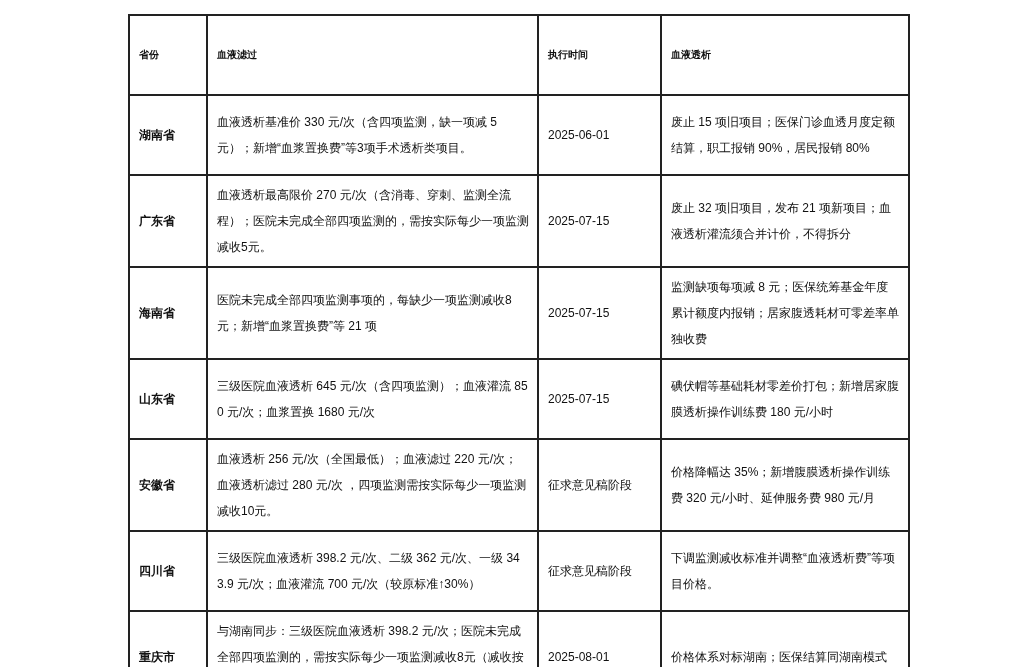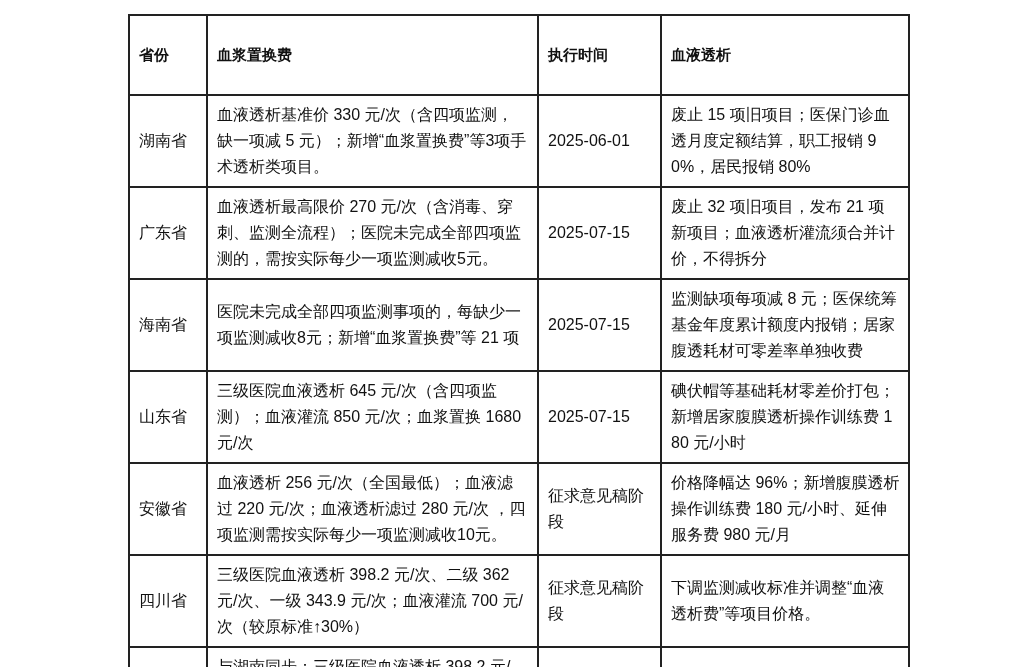--- a/index.html
+++ b/index.html
@@ -28,51 +28,51 @@
   table.policy-table col.c-content  { width: 331px; }
   table.policy-table col.c-time     { width: 123px; }
   table.policy-table col.c-note     { width: 248px; }
 
   table.policy-table th,
   table.policy-table td {
     border: 2px solid #222222;
     padding: 6px 8px 6px 9px;
     vertical-align: middle;
     text-align: left;
-    font-size: 16px;
+    font-size: 12px;
     line-height: 26px;
     word-break: break-all;
     background: #ffffff;
   }
   table.policy-table thead th {
     height: 66px;
     font-weight: bold;
-    font-size: 15px;
+    font-size: 10px;
   }
   table.policy-table td.cell-province {
-    font-weight: normal;
+    font-weight: bold;
   }
   table.policy-table tbody tr { height: 80px; }
   table.policy-table tbody tr.r-short { height: 74px; }
 </style>
 </head>
 <body>
 
 <div class="page">
   <table class="policy-table">
     <colgroup>
       <col class="c-province">
       <col class="c-content">
       <col class="c-time">
       <col class="c-note">
     </colgroup>
     <thead>
       <tr>
         <th>省份</th>
-        <th>血浆置换费</th>
+        <th>血液滤过</th>
         <th>执行时间</th>
         <th>血液透析</th>
       </tr>
     </thead>
     <tbody>
       <tr>
         <td class="cell-province">湖南省</td>
         <td>血液透析基准价 330 元/次（含四项监测，缺一项减 5 元）；新增“血浆置换费”等3项手术透析类项目。</td>
         <td>2025-06-01</td>
         <td>废止 15 项旧项目；医保门诊血透月度定额结算，职工报销 90%，居民报销 80%</td>
@@ -92,21 +92,21 @@
       <tr>
         <td class="cell-province">山东省</td>
         <td>三级医院血液透析 645 元/次（含四项监测）；血液灌流 850 元/次；血浆置换 1680 元/次</td>
         <td>2025-07-15</td>
         <td>碘伏帽等基础耗材零差价打包；新增居家腹膜透析操作训练费 180 元/小时</td>
       </tr>
       <tr class="r-short">
         <td class="cell-province">安徽省</td>
         <td>血液透析 256 元/次（全国最低）；血液滤过 220 元/次；血液透析滤过 280 元/次 ，四项监测需按实际每少一项监测减收10元。</td>
         <td>征求意见稿阶段</td>
-        <td>价格降幅达 96%；新增腹膜透析操作训练费 180 元/小时、延伸服务费 980 元/月</td>
+        <td>价格降幅达 35%；新增腹膜透析操作训练费 320 元/小时、延伸服务费 980 元/月</td>
       </tr>
       <tr>
         <td class="cell-province">四川省</td>
         <td>三级医院血液透析 398.2 元/次、二级 362 元/次、一级 343.9 元/次；血液灌流 700 元/次（较原标准↑30%）</td>
         <td>征求意见稿阶段</td>
         <td>下调监测减收标准并调整“血液透析费”等项目价格。</td>
       </tr>
       <tr>
         <td class="cell-province">重庆市</td>
         <td>与湖南同步：三级医院血液透析 398.2 元/次；医院未完成全部四项监测的，需按实际每少一项监测减收8元（减收按比例浮动）。</td>

